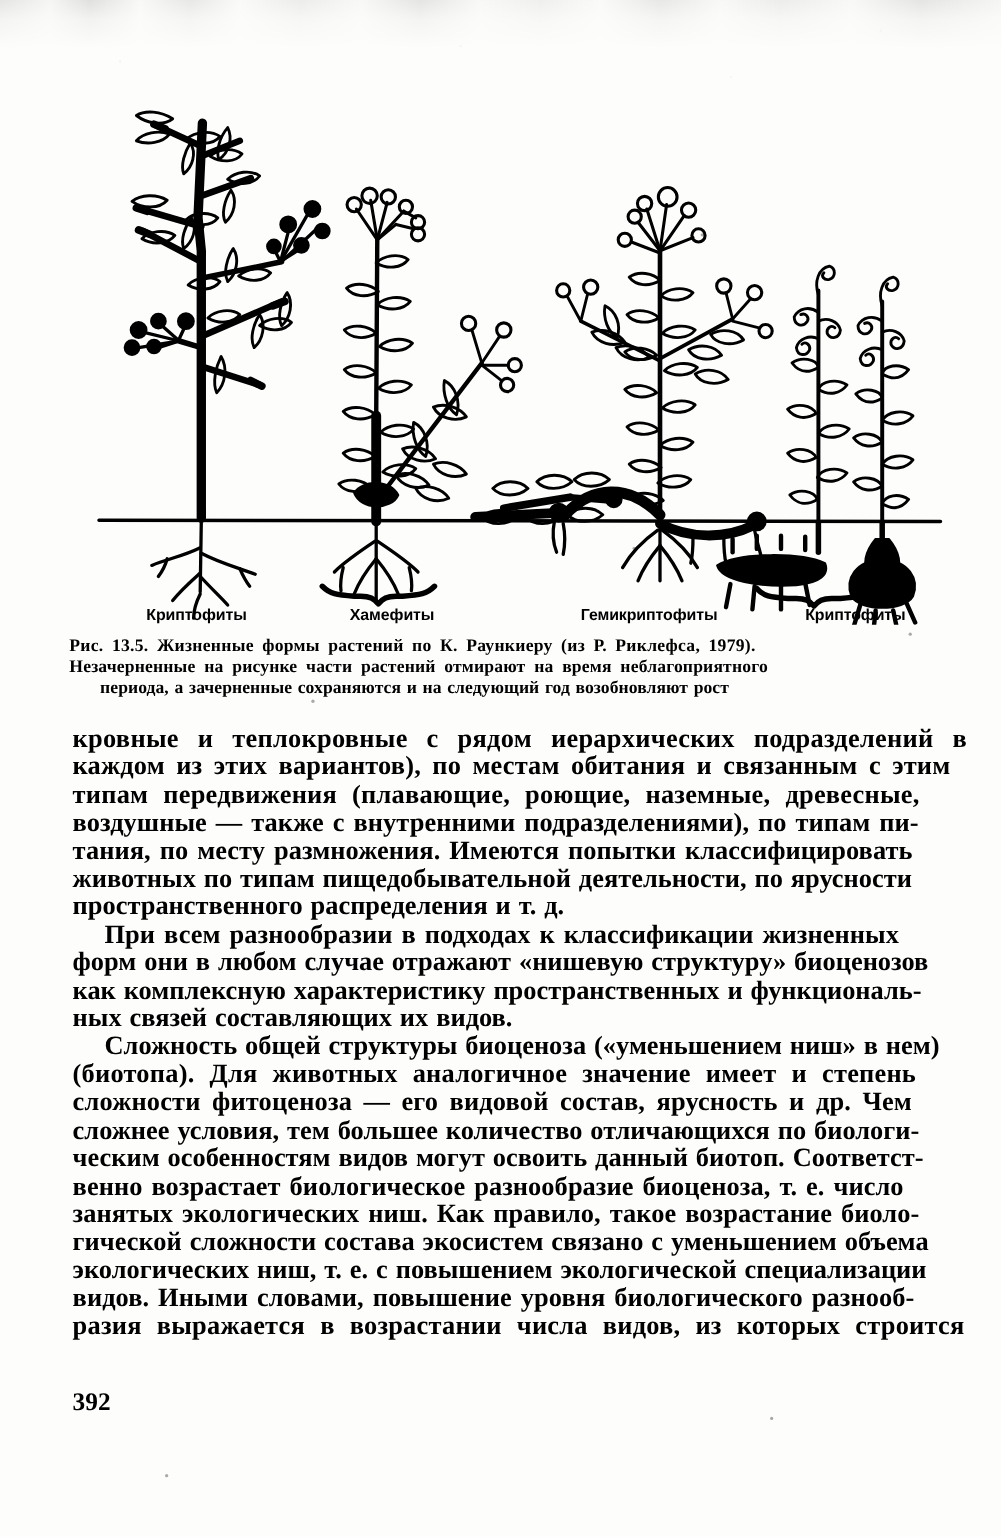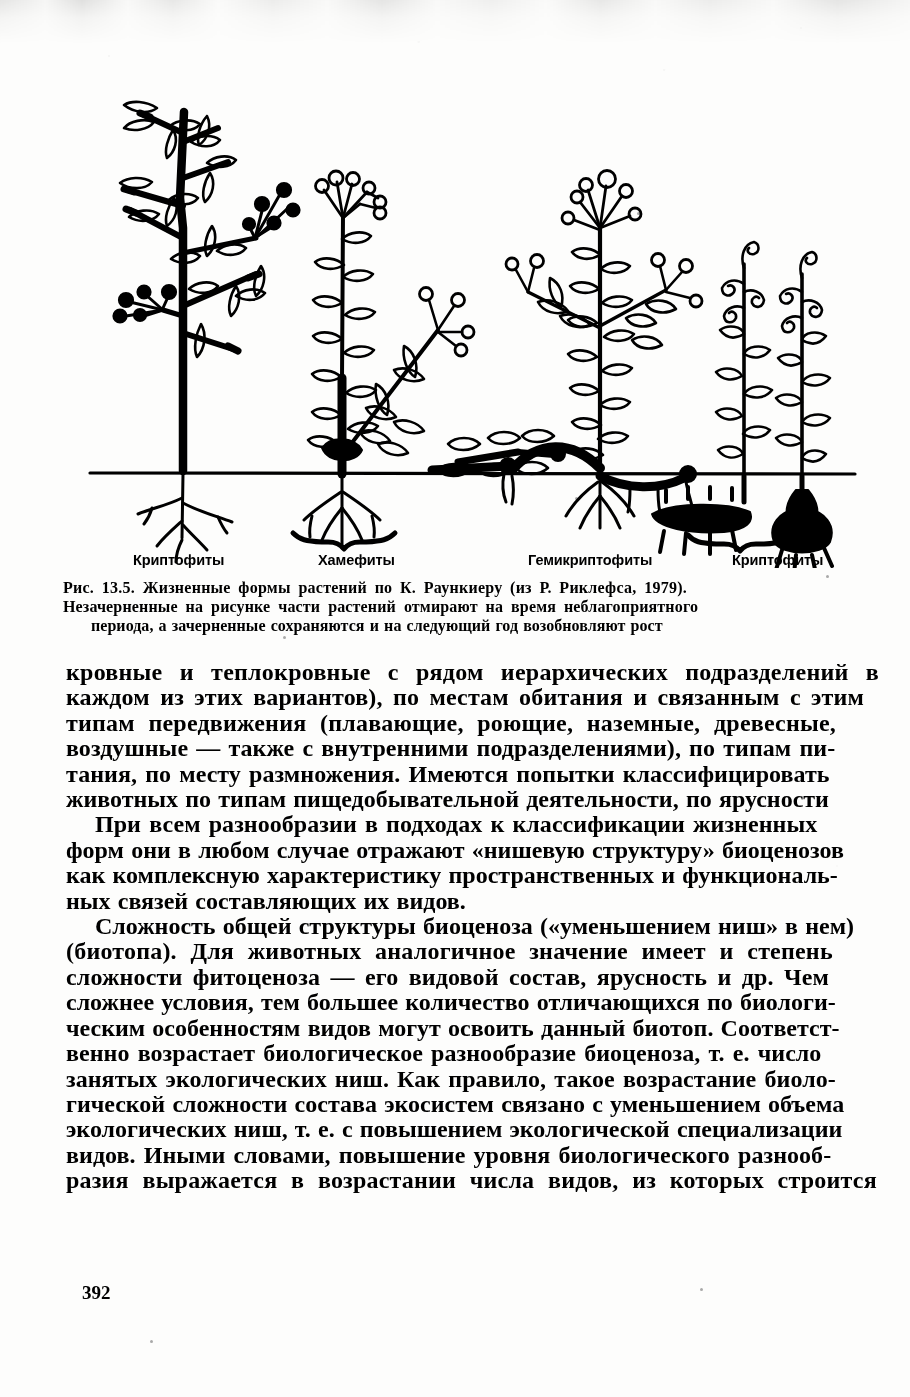--- a/index.html
+++ b/index.html
@@ -131,26 +131,25 @@
   .t-wide   { letter-spacing: 0.2px; word-spacing: 7.5px; }
   .t-wider  { letter-spacing: 0.25px; word-spacing: 11px; }
   .t-mid    { letter-spacing: 0.15px; word-spacing: 4.2px; }
   .t-tight  { letter-spacing: 0.05px; word-spacing: 2.1px; }
   .t-snug   { letter-spacing: 0px;    word-spacing: 1.2px; }
   .indent   { padding-left: 29px; }
 
   
   .page-number {
     position: absolute;
-    left: 82px;
+    left: 66px;
     top: 1262px;
     font-family: "Liberation Serif", serif;
     font-weight: bold;
-    font-size: 19px;
-    margin-top: 20px;
+    font-size: 23px;
   }
 
   
   .speck {
     position: absolute;
     background: rgba(0,0,0,0.33);
     border-radius: 50%;
     pointer-events: none;
   }
 </style>
@@ -550,20 +549,21 @@
 
   <div class="body-text">
 
     <p>
       <span class="line t-wider">кровные и теплокровные с рядом иерархических подразделений в</span>
       <span class="line t-mid">каждом из этих вариантов), по местам обитания и связанным с этим</span>
       <span class="line t-wide">типам передвижения (плавающие, роющие, наземные, древесные,</span>
       <span class="line t-tight">воздушные — также с внутренними подразделениями), по типам пи-</span>
       <span class="line t-tight">тания, по месту размножения. Имеются попытки классифицировать</span>
       <span class="line t-snug">животных по типам пищедобывательной деятельности, по ярусности</span>
+      <span class="line t-snug">пространственного распределения и т. д.</span>
     </p>
 
     <p>
       <span class="line t-tight indent">При всем разнообразии в подходах к классификации жизненных</span>
       <span class="line t-snug">форм они в любом случае отражают «нишевую структуру» биоценозов</span>
       <span class="line t-snug">как комплексную характеристику пространственных и функциональ-</span>
       <span class="line t-snug">ных связей составляющих их видов.</span>
     </p>
 
     <p>

